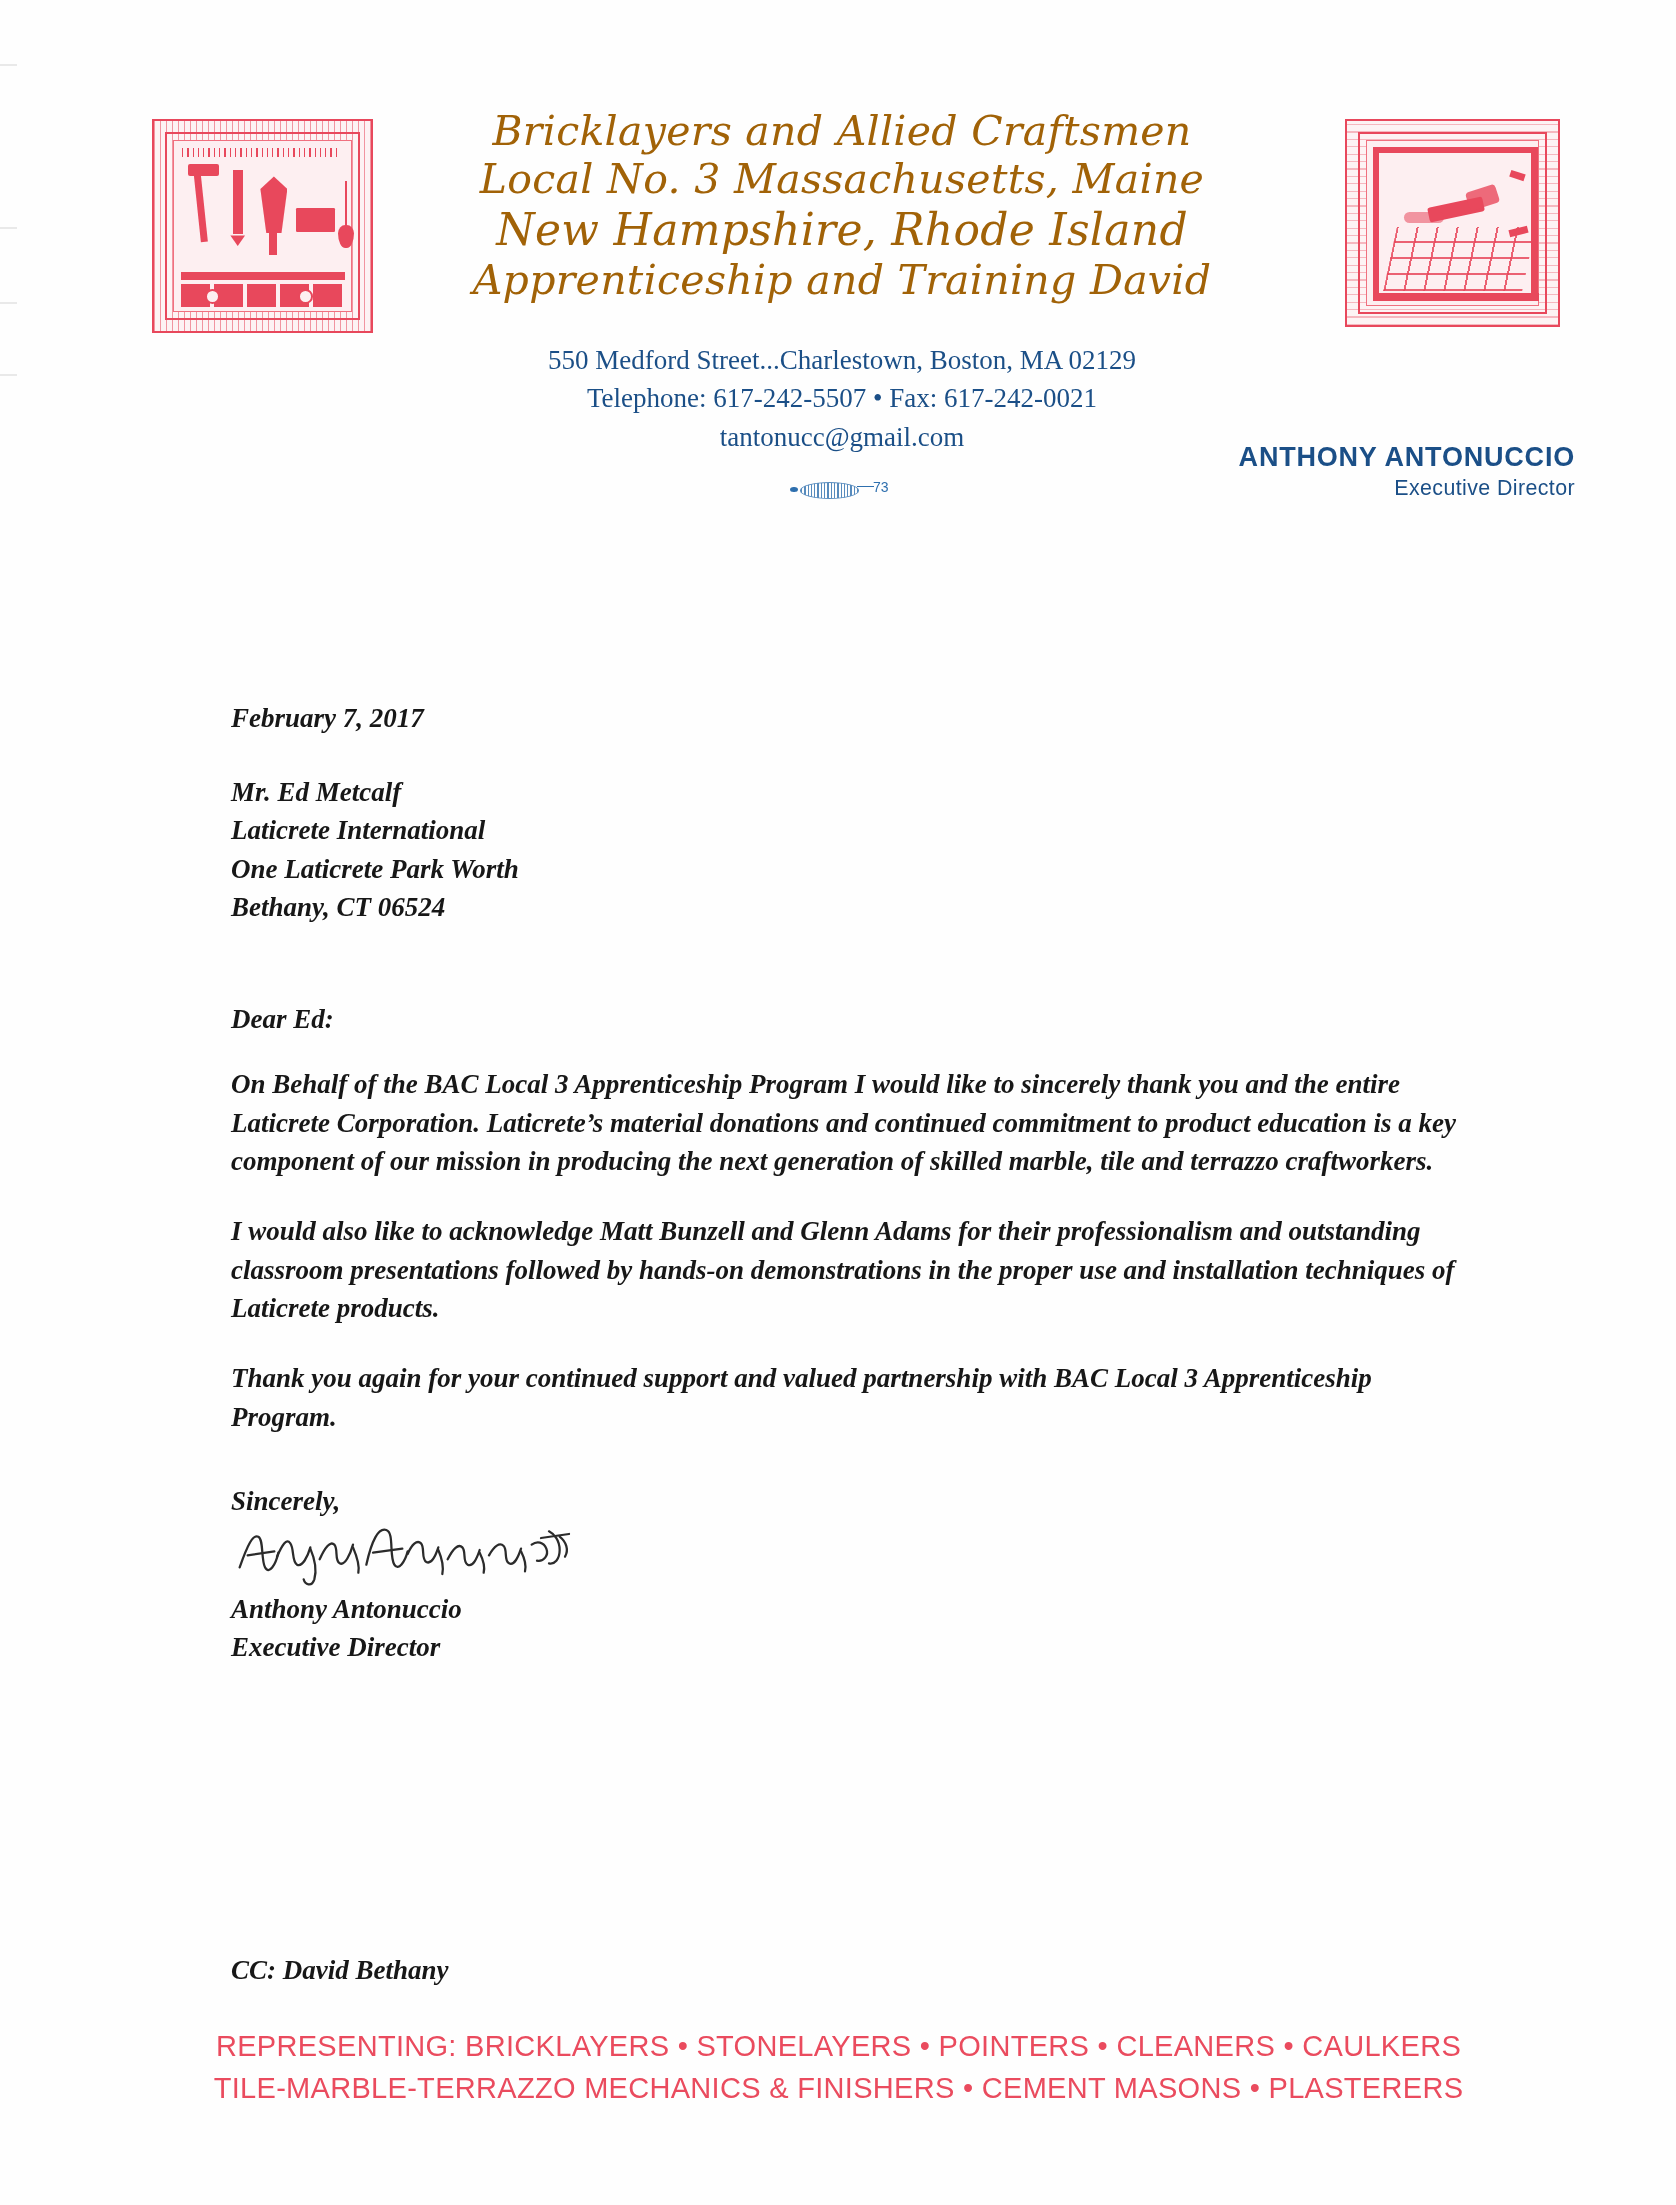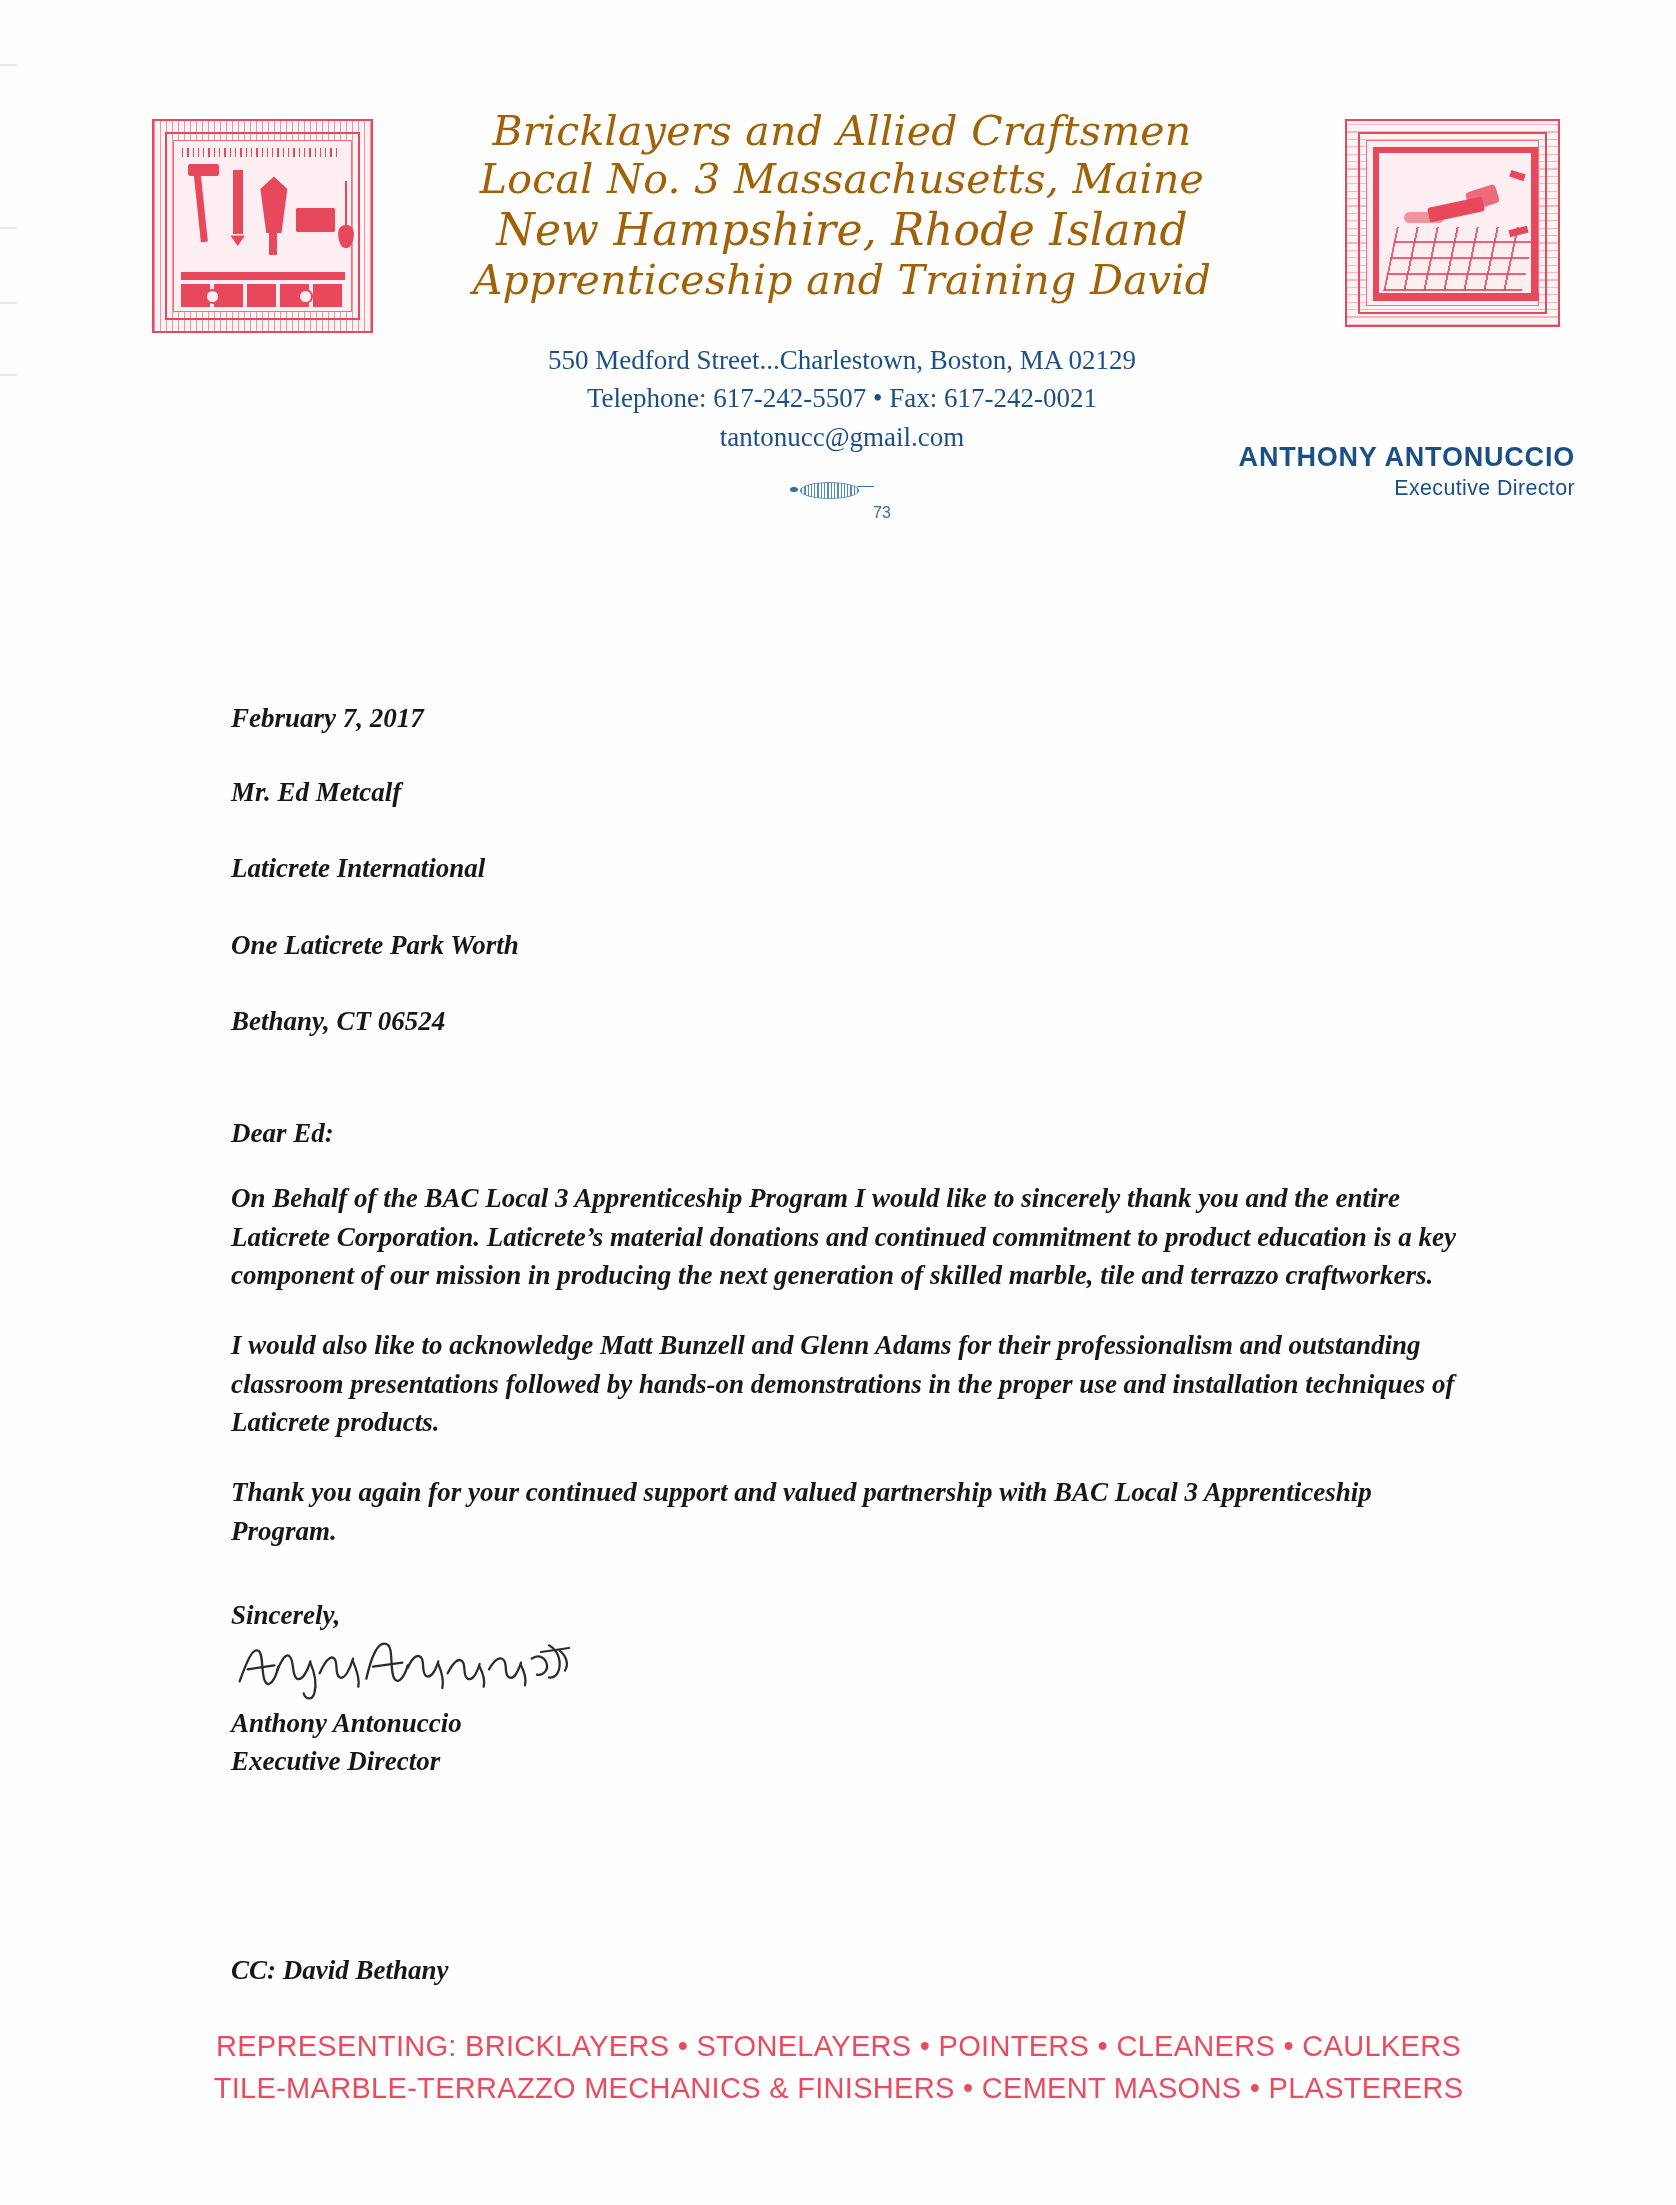--- a/index.html
+++ b/index.html
@@ -99,24 +99,23 @@
     left: 72px;
     top: 8px;
     width: 17.4px;
     height: 1.3px;
     background: #2e6fae;
   }
   .head-seal .num {
     position: absolute;
     left: 88px;
     top: 1.3px;
-    font-size: 16px;
+    font-size: 14px;
     color: #2e6fae;
     font-family: "Liberation Sans", sans-serif;
-    margin-top: 25px;
   }
   .head-seal .dot {
     position: absolute;
     left: 5.3px;
     top: 8.7px;
     width: 8px;
     height: 5.3px;
     background: #2e6fae;
     border-radius: 50%;
   }
@@ -193,21 +192,21 @@
     top: 705px;
     width: 1243px;
     font-family: "Liberation Serif", serif;
     font-weight: bold;
     font-style: italic;
     font-size: 27px;
     line-height: 1.0;
     color: #171717;
   }
   .date { margin-bottom: 41px; }
-  .addr-line { line-height: 1.42; margin-top: 38px; }
+  .addr-line { line-height: 1.42; }
   .salutation { margin-top: 80px; }
   .para {
     margin-top: 32px;
     line-height: 1.42;
   }
   .closing { margin-top: 52px; }
   .sig-name { line-height: 1.42; }
   .sig-title { line-height: 1.42; }
 
   .signature {

